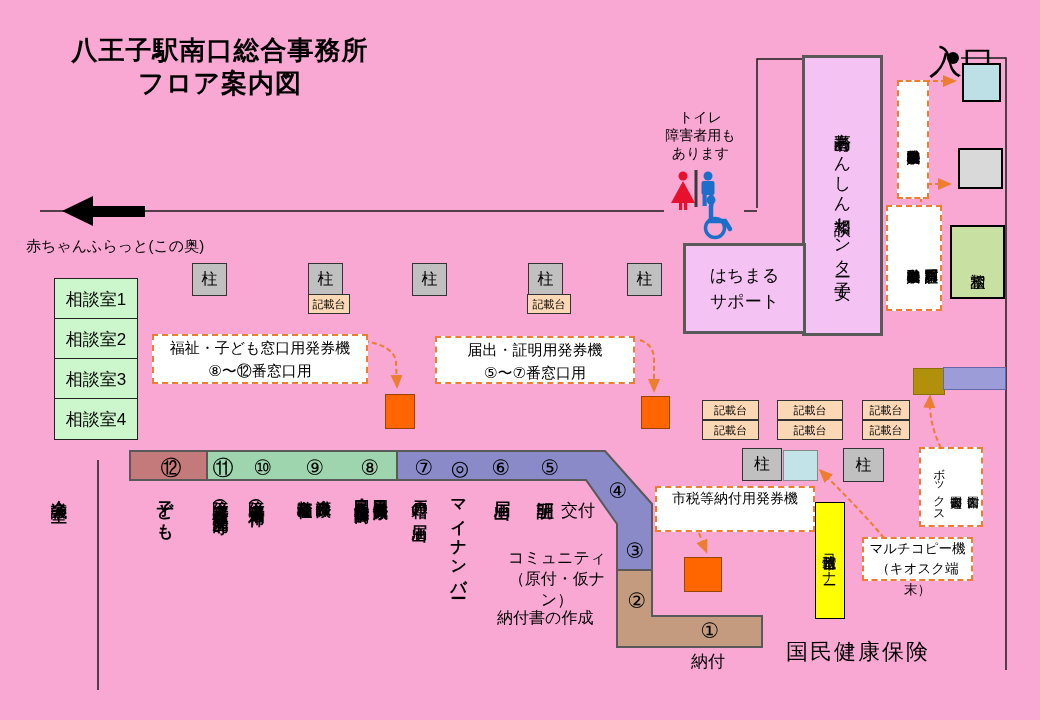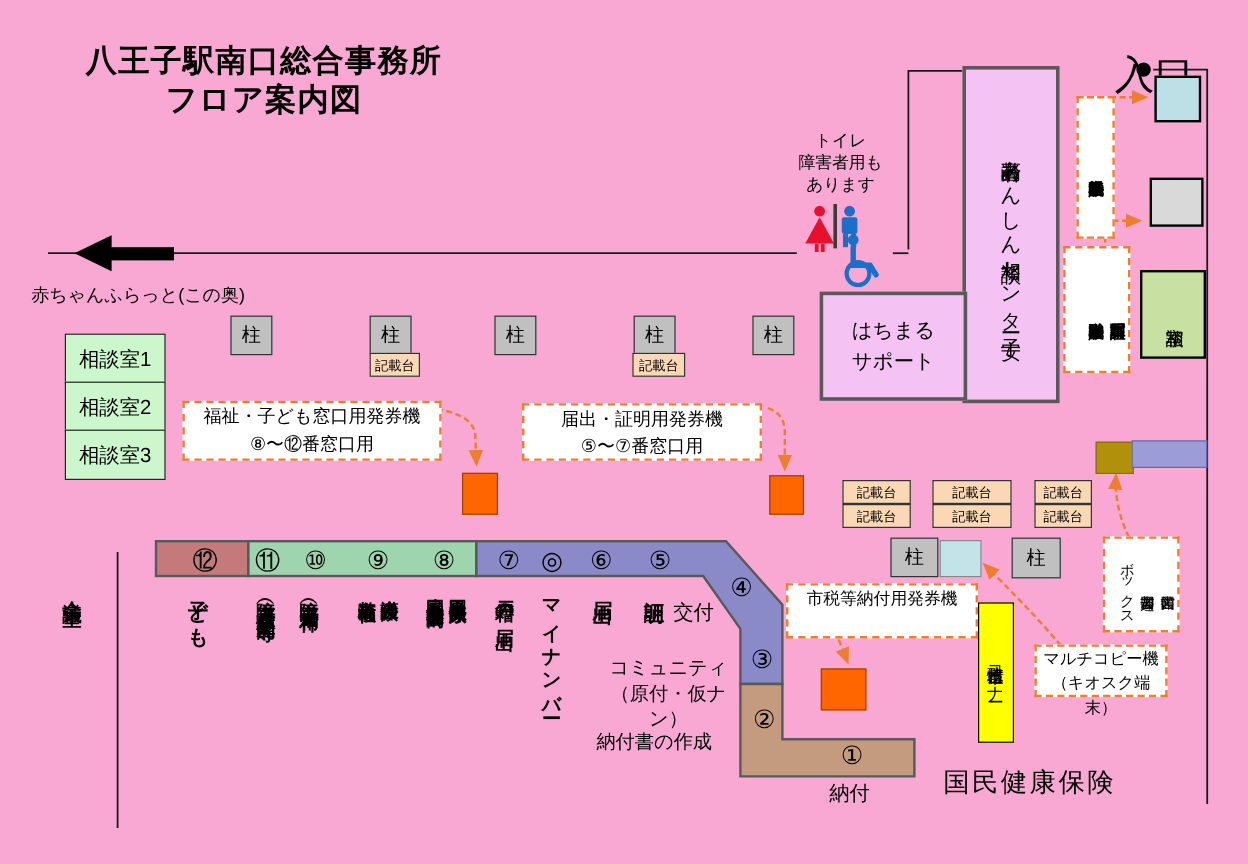--- a/index.html
+++ b/index.html
@@ -119,20 +119,21 @@
   <div class="abs pillar center" style="left:308px;top:263px;width:33px;height:31px;">柱</div>
   <div class="abs pillar center" style="left:412px;top:263px;width:33px;height:31px;">柱</div>
   <div class="abs pillar center" style="left:528px;top:263px;width:33px;height:31px;">柱</div>
   <div class="abs pillar center" style="left:627px;top:263px;width:33px;height:31px;">柱</div>
   <div class="abs desk center" style="left:308px;top:294px;width:40px;height:18px;">記載台</div>
   <div class="abs desk center" style="left:527px;top:294px;width:42px;height:18px;">記載台</div>
 
   <div class="abs room-l center" style="left:54px;top:278px;width:82px;height:40px;">相談室1</div>
   <div class="abs room-l center" style="left:54px;top:318px;width:82px;height:40px;">相談室2</div>
   <div class="abs room-l center" style="left:54px;top:358px;width:82px;height:40px;">相談室3</div>
+  <div class="abs room-l center" style="left:54px;top:398px;width:82px;height:40px;">相談室4</div>
 
   <div class="abs vtext" style="left:48px;top:487px;font-size:16px;font-weight:bold;letter-spacing:3px;">会議室</div>
 
   <div class="abs dashed callout" style="left:152px;top:334px;width:212px;height:46px;font-size:15px;">
     <span style="display:block">福祉・子ども窓口用発券機</span>
     <span style="display:block">⑧〜⑫番窓口用</span>
   </div>
   <div class="abs dashed callout" style="left:435px;top:336px;width:196px;height:44px;font-size:15px;">
     <span style="display:block">届出・証明用発券機</span>
     <span style="display:block">⑤〜⑦番窓口用</span>

